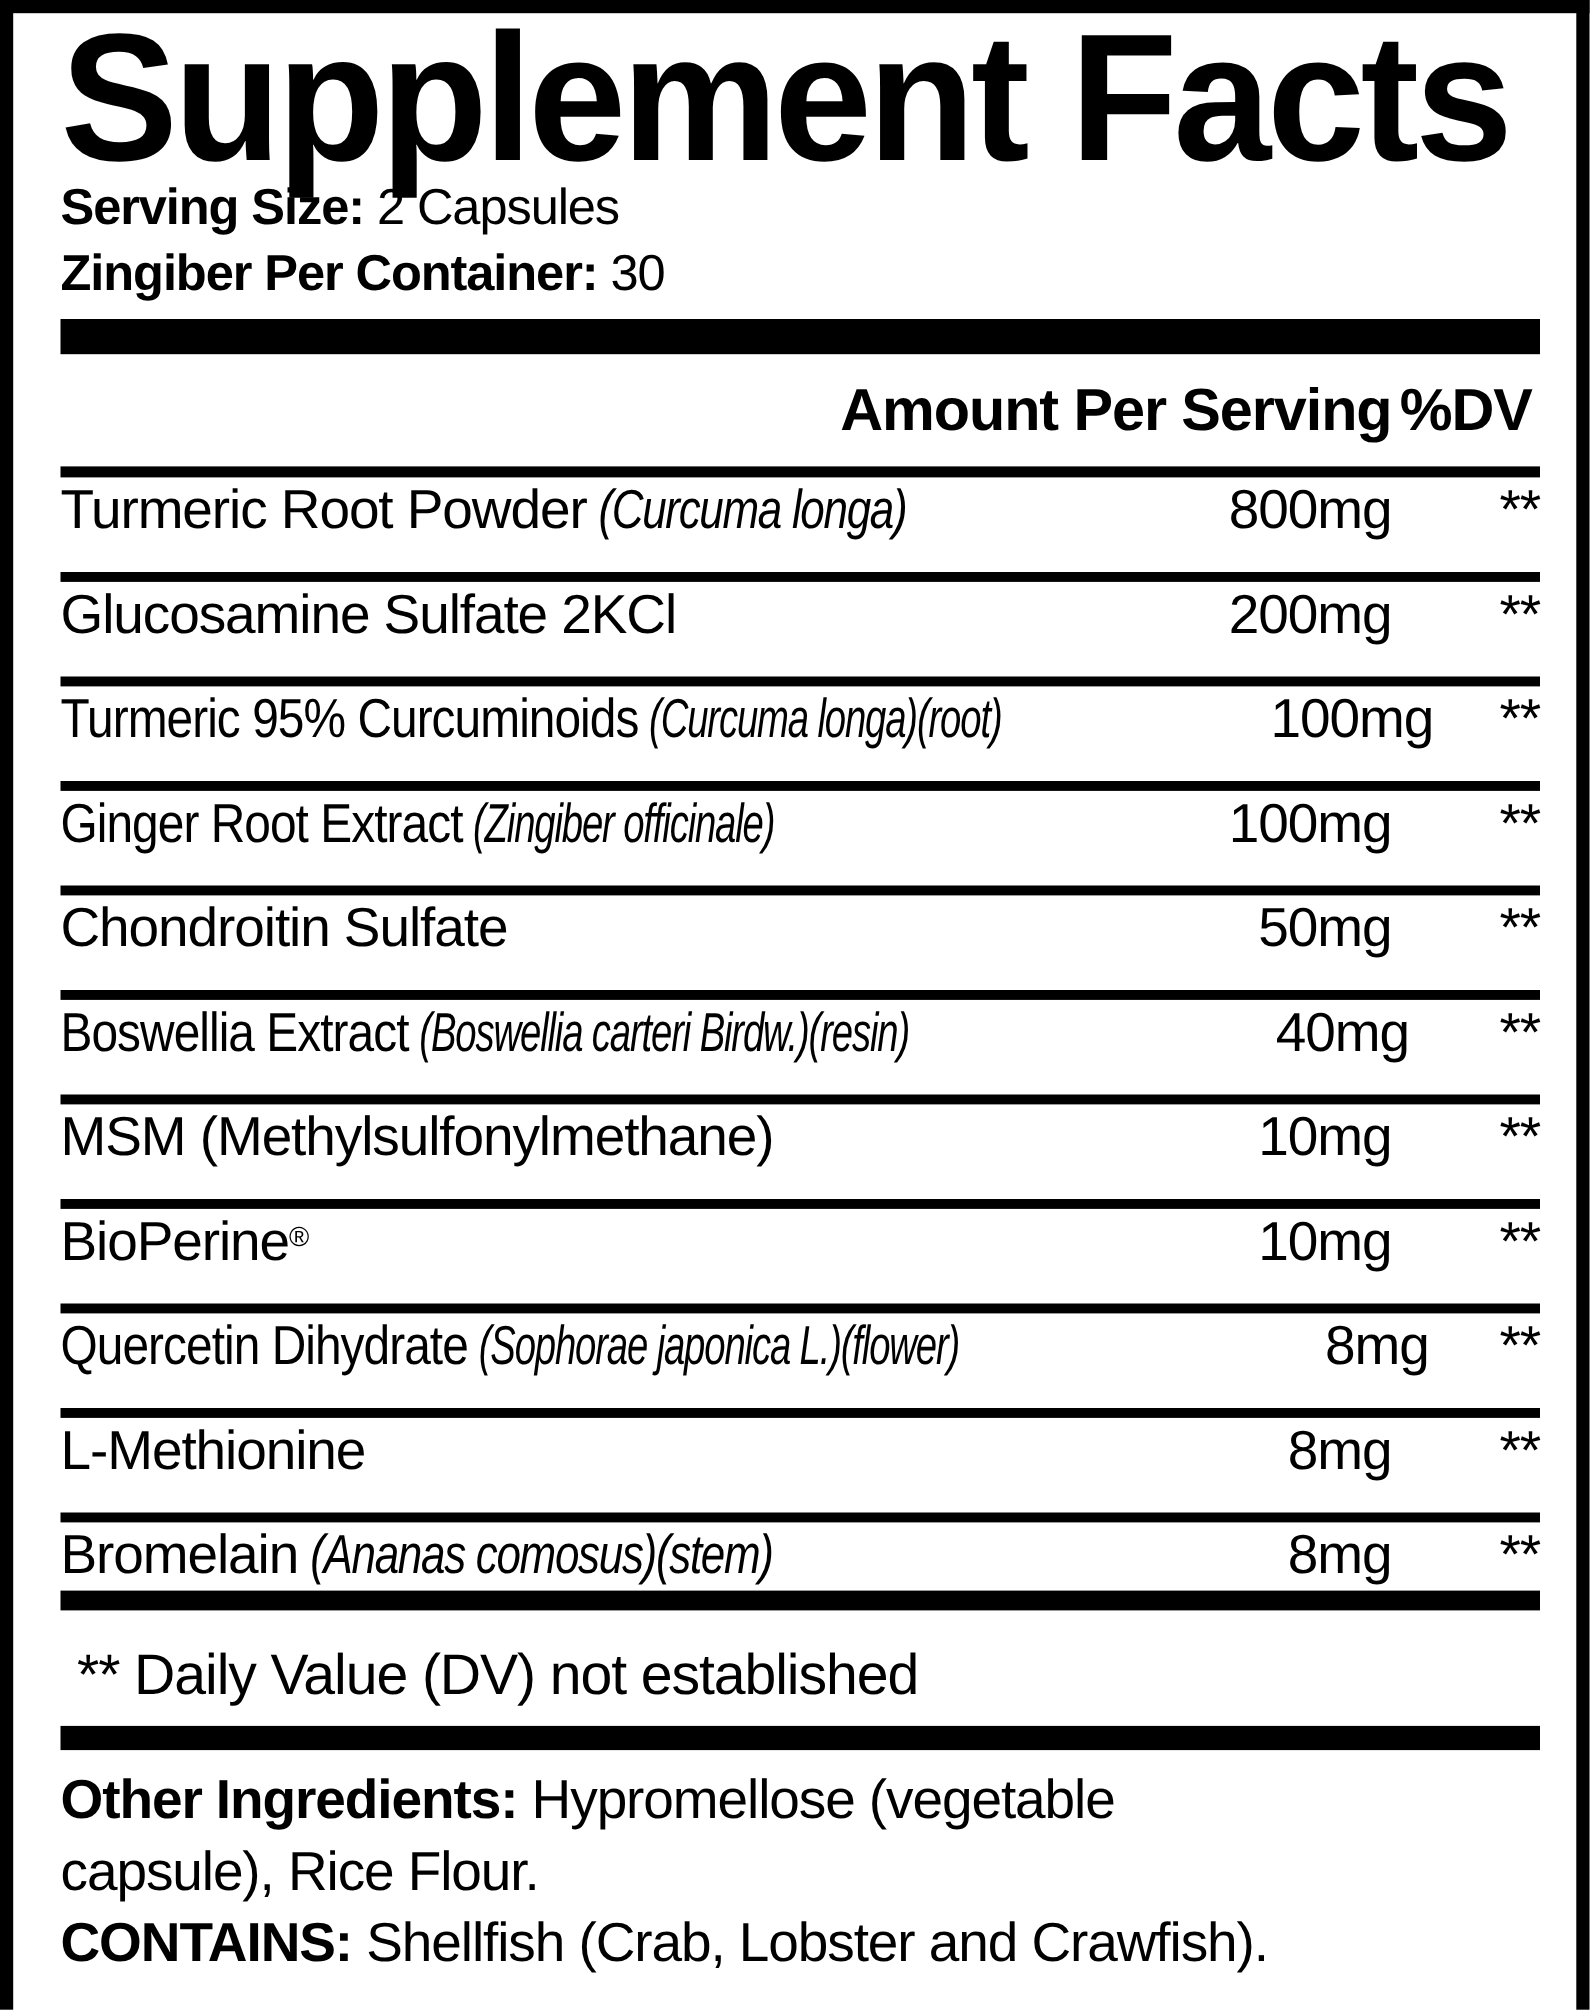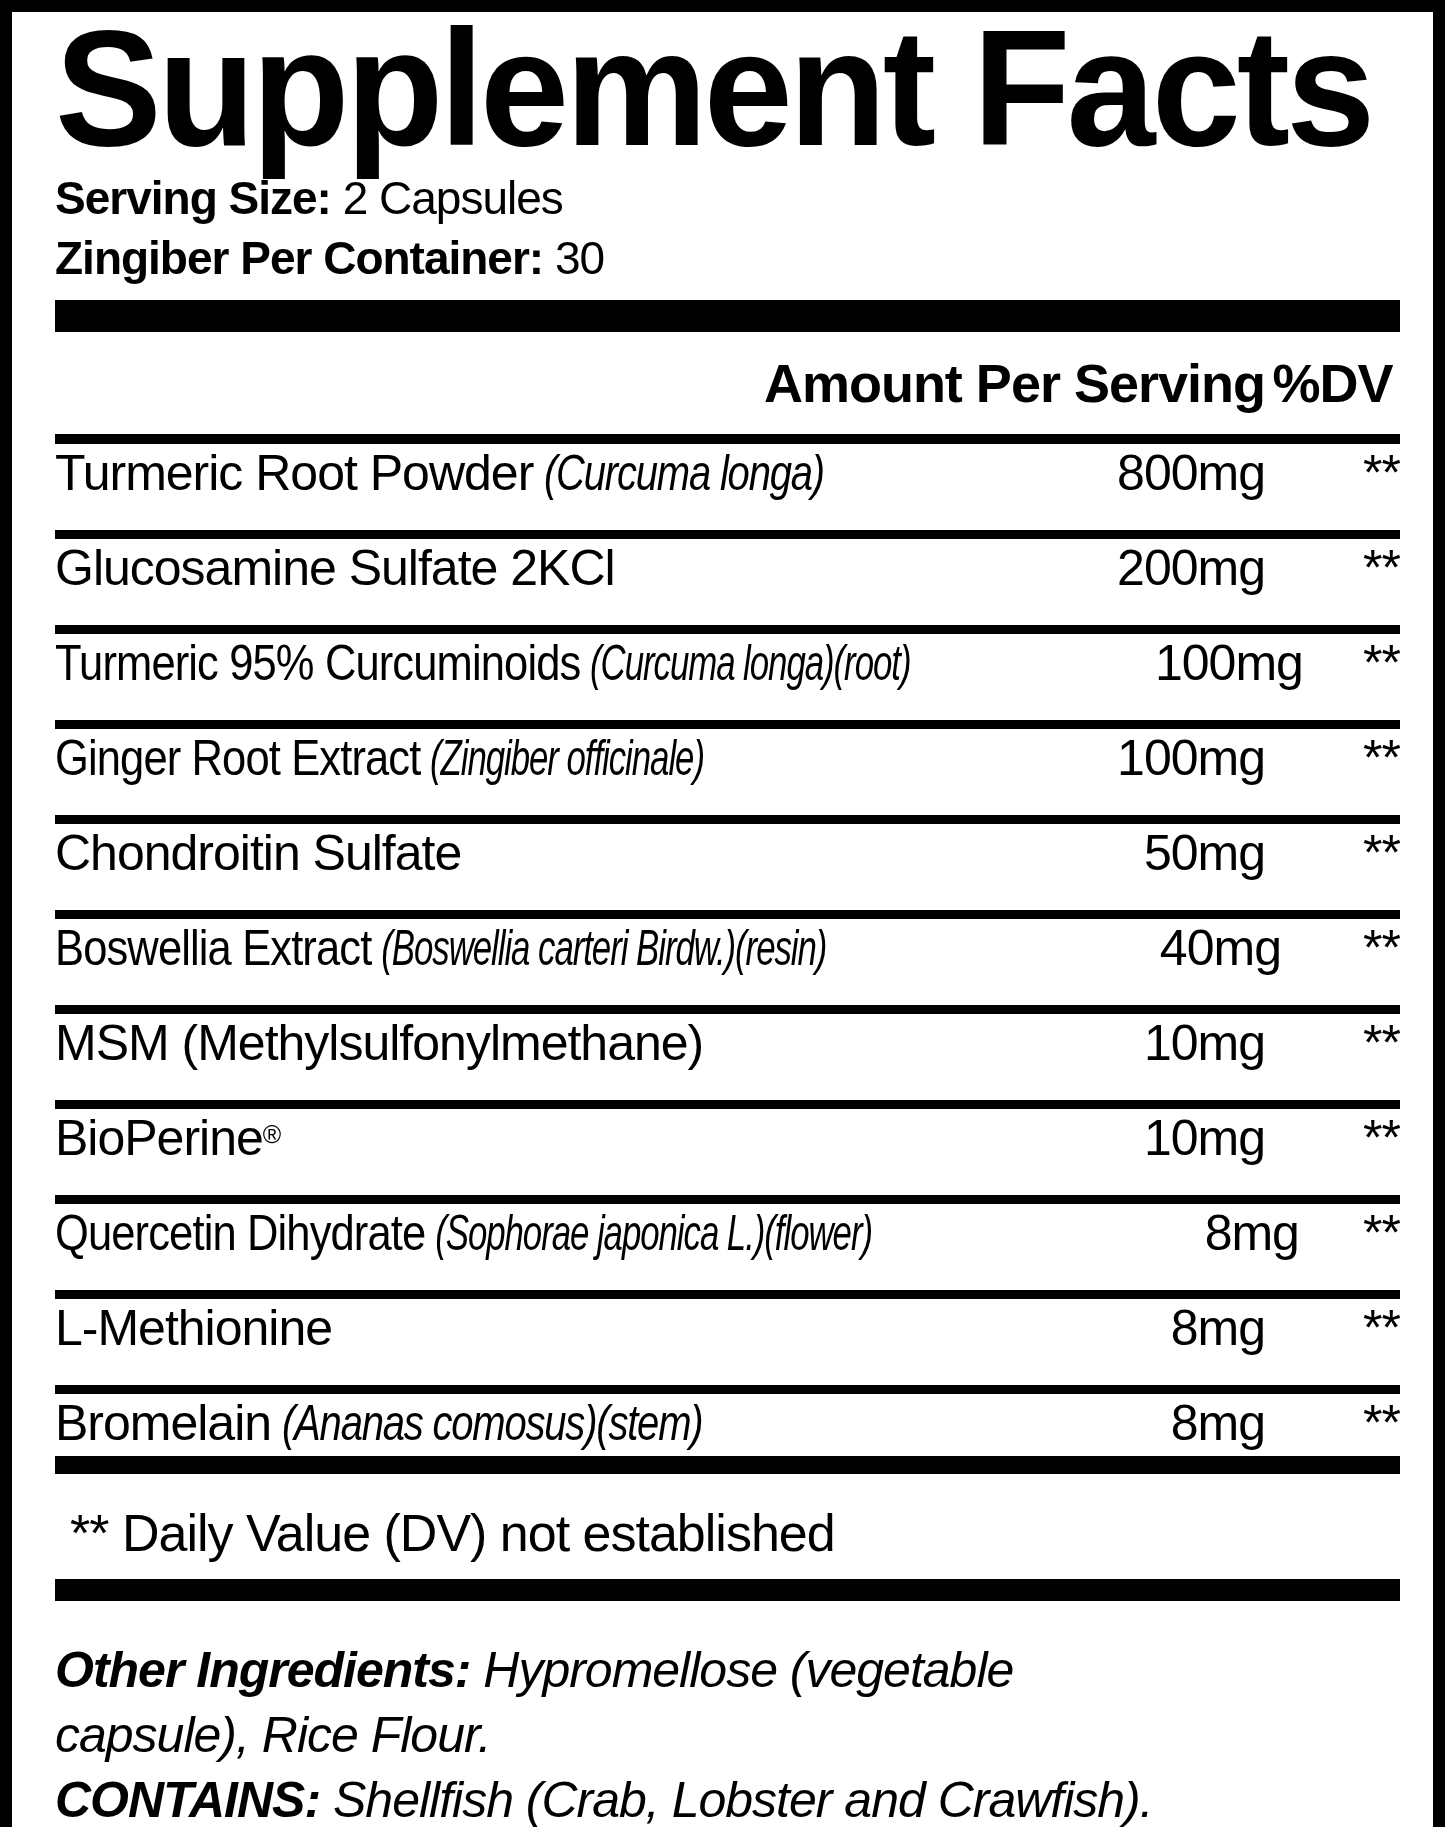--- a/index.html
+++ b/index.html
@@ -18,21 +18,21 @@
   .title {
     margin-top: 6px;
     font-size: 165px;
     font-weight: bold;
     letter-spacing: -4px;
     line-height: 140px;
     white-space: nowrap;
     transform: scaleX(.97);
     transform-origin: left center;
   }
-  .serving-block { margin-top: 10px; }
+  .serving-block { }
   .serving-line { font-size: 46px; line-height: 60px; letter-spacing: -1px; }
   .b { font-weight: bold; }
   .bar { background: #000; width: 100%; }
   .bar-thick  { height: 32px; margin-top: 12px; }
   .bar-med    { height: 10px; }
   .bar-bottom { height: 18px; }
   .bar-final  { height: 22px; }
   .thead {
     display: flex;
     align-items: baseline;
@@ -63,21 +63,21 @@
   }
   .row .reg { font-size: .5em; vertical-align: .5em; }
   .row .amount { width: 240px; text-align: right; white-space: nowrap; }
   .row .dv { width: 135px; text-align: right; white-space: nowrap; }
   .footnote {
     font-size: 52px;
     padding: 14px 0 16px 15px;
     letter-spacing: -1px;
     margin-top: 15px;
   }
-  .other-block { margin-top: 37px; font-size: 50px; line-height: 65px; letter-spacing: -1px; font-style: italic; }
+  .other-block { margin-top: 13px; font-size: 50px; line-height: 65px; letter-spacing: -1px; }
 </style>
 </head>
 <body>
 
 <div class="title">Supplement Facts</div>
 
 <div class="serving-block">
   <div class="serving-line">
     <span class="b">Serving Size:</span>
     <span>2 Capsules</span>

